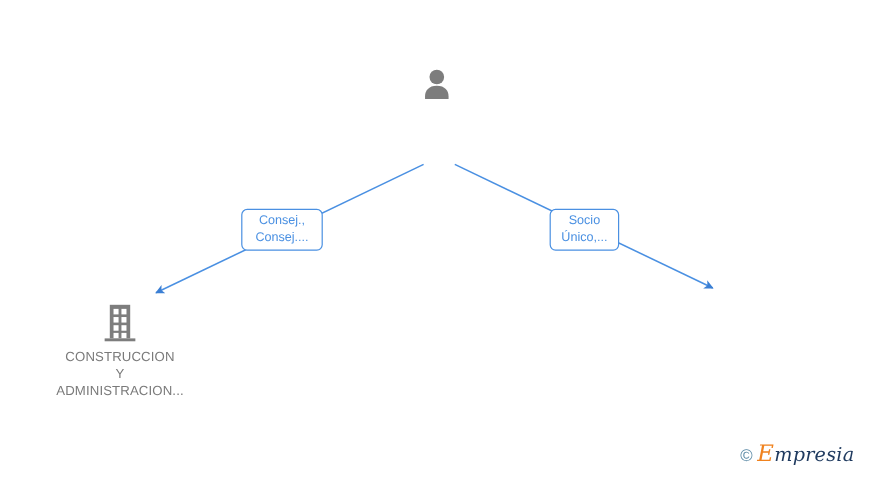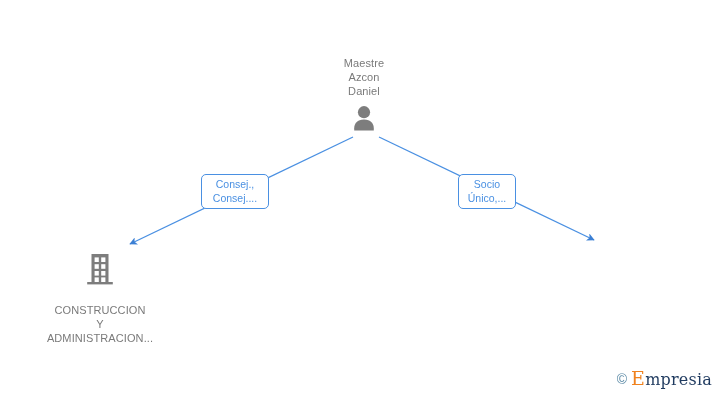--- a/index.html
+++ b/index.html
@@ -32,21 +32,21 @@
     position: absolute;
     text-align: center;
     width: 180px;
   }
   .node-icon {
     display: block;
     margin: 0 auto;
     line-height: 0;
   }
   .node-label {
-    margin-top: 17px;
+    margin-top: 5px;
     font-size: 11px;
     line-height: 14px;
     color: #7a7a7a;
     letter-spacing: 0.1px;
     white-space: pre-line;
   }
   .node-label.above {
     margin-top: 0;
     margin-bottom: 6px;
   }
@@ -106,20 +106,21 @@
     gap: 4px;
     user-select: none;
   }
   #watermark .copy-mark {
     font-size: 14px;
     color: #5b8aa6;
     line-height: 1;
   }
   #watermark .brand {
     font-family: "DejaVu Serif", serif;
+    font-style: italic;
     font-size: 16px;
     line-height: 1;
     color: #1f3a5f;
     letter-spacing: 0.2px;
   }
   #watermark .brand .brand-initial {
     color: #f0821e;
     font-size: 19px;
   }
 </style>
@@ -137,23 +138,20 @@
         <path d="M 0 0 L 10 5 L 0 10 L 2.6 5 z" fill="#3b7fd4"></path>
       </marker>
     </defs>
 
     <line x1="353" y1="137" x2="130" y2="244" stroke="#4a90e2" stroke-width="1.3" marker-end="url(#arrowhead-left)"></line>
 
     <line x1="379" y1="137" x2="594" y2="240" stroke="#4a90e2" stroke-width="1.3" marker-end="url(#arrowhead-right)"></line>
   </svg>
 
   <div class="node" id="node-person">
-    <div class="node-label above">Maestre
-Azcon
-Daniel</div>
     <span class="node-icon">
       <svg width="28" height="28" viewBox="0 0 28 28" xmlns="http://www.w3.org/2000/svg">
         <circle cx="14" cy="8.2" r="6.1" fill="#7d7d7d"></circle>
         <path d="M14 15.4 C 7.2 15.4 4.2 19.6 4.2 24.2 L 4.2 26.4 L 23.8 26.4 L 23.8 24.2 C 23.8 19.6 20.8 15.4 14 15.4 Z" fill="#7d7d7d"></path>
       </svg>
     </span>
   </div>
 
   <div class="node" id="node-company-left">
     <span class="node-icon">

